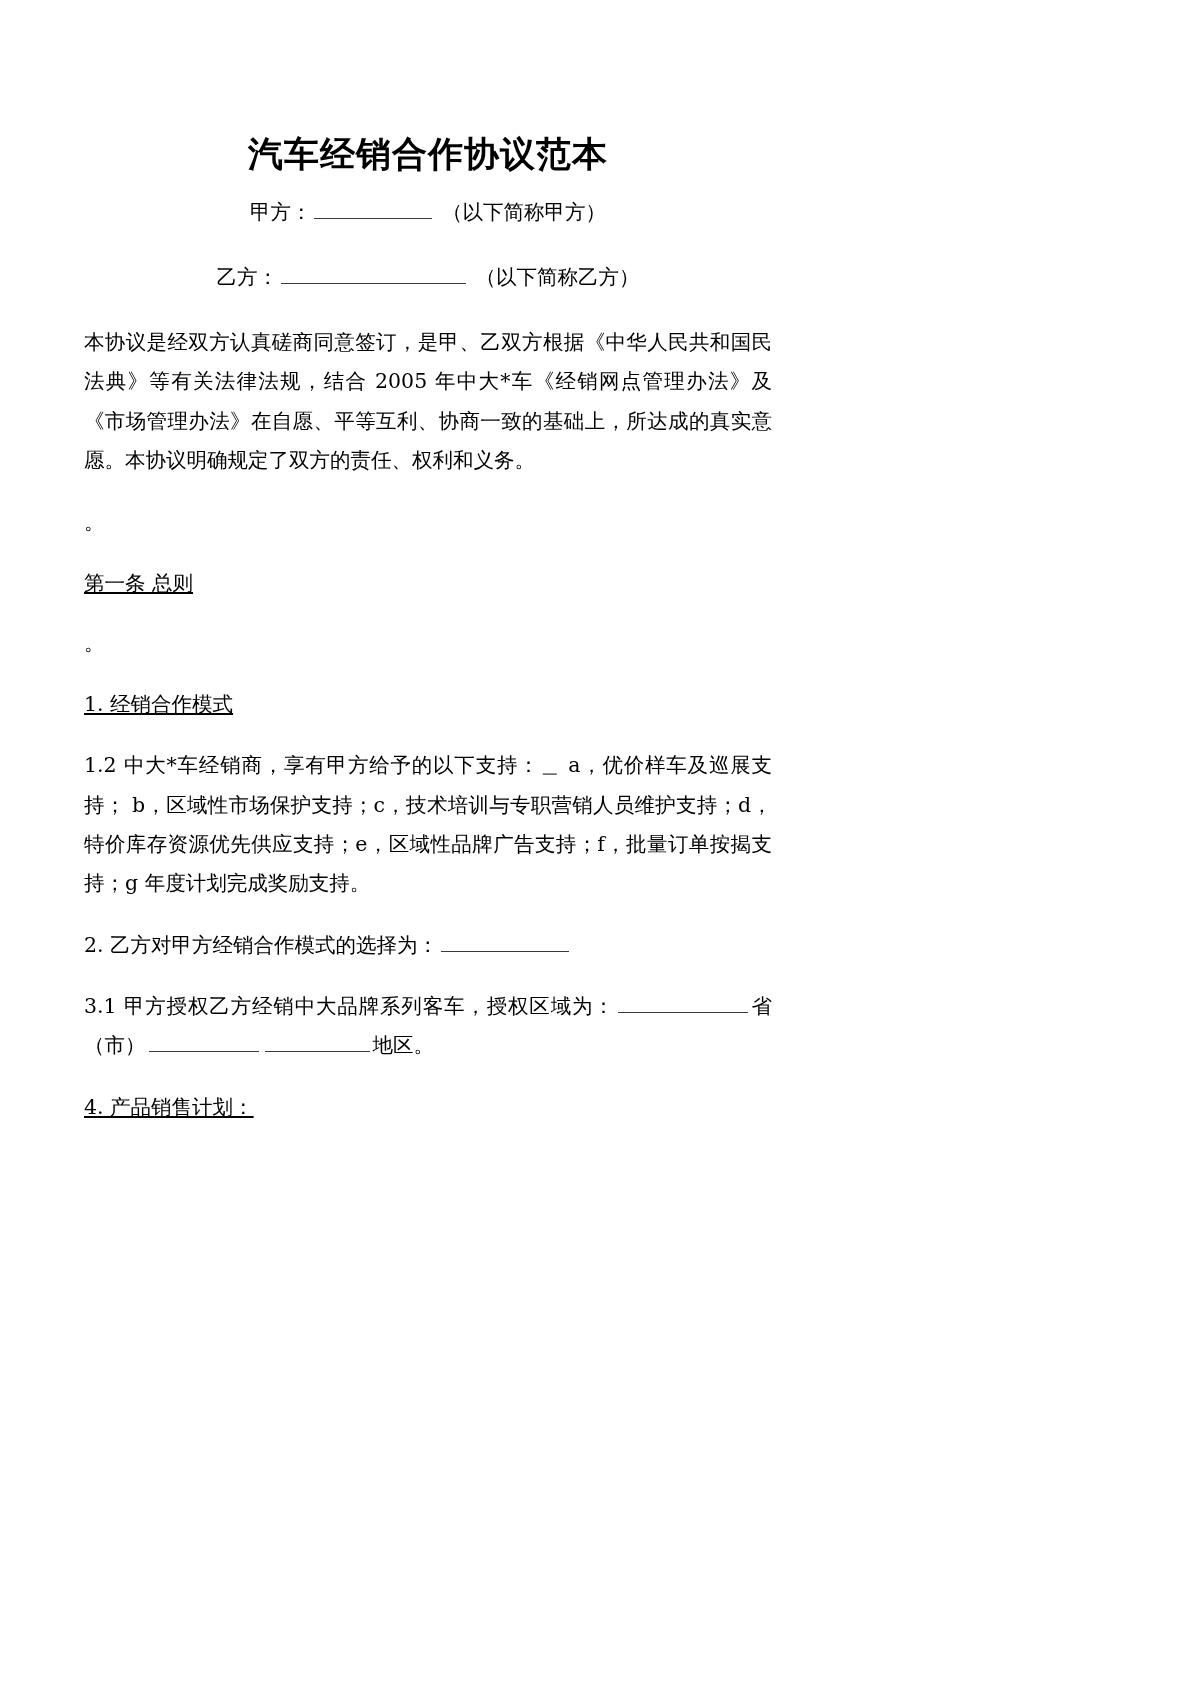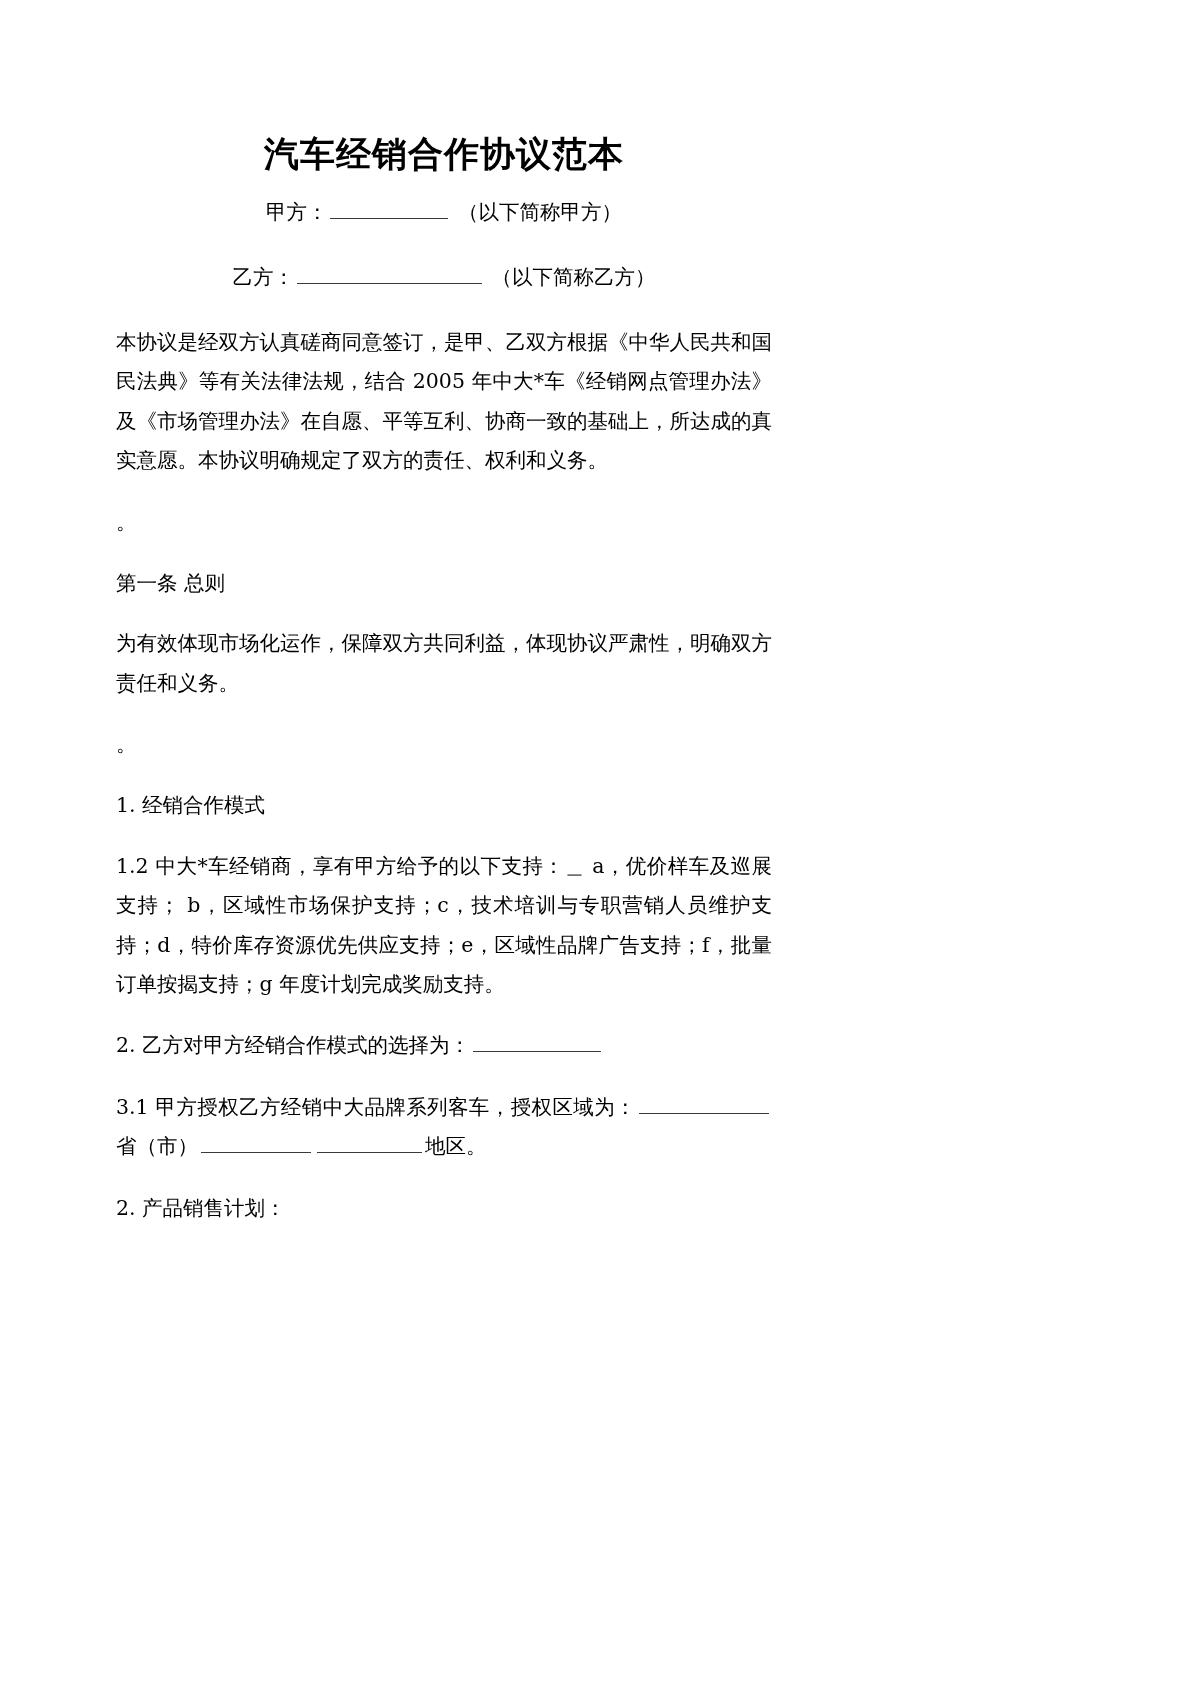--- a/index.html
+++ b/index.html
@@ -13,21 +13,21 @@
     font-family: "DejaVu Serif", "Liberation Serif", serif;
     color: #000000;
     -webkit-font-smoothing: antialiased;
   }
   .page {
     position: relative;
     width: 944px;
     height: 1683px;
     background: #ffffff;
     box-sizing: border-box;
-    padding: 130px 172px 0 116px;
+    padding: 130px 172px 0 84px;
   }
   .doc-title {
     font-size: 35px;
     font-weight: bold;
     text-align: center;
     letter-spacing: 1px;
     margin: 0 0 16px 0;
     line-height: 1.35;
   }
   .para {
@@ -58,20 +58,21 @@
   .b-city { width: 110px; }
   .b-area { width: 105px; }
   .chk {
     font-size: 20.5px;
     padding: 0 1px;
   }
   .sec-head {
     font-size: 20.5px;
     line-height: 1.9;
     margin: 0 0 22px 0;
+    text-decoration: underline;
   }
   .lone {
     font-size: 20.5px;
     line-height: 1.9;
     margin: 0 0 22px 0;
   }
 </style>
 </head>
 <body>
 
@@ -88,35 +89,34 @@
     <span>乙方：</span><span class="blank b-b"></span>
     <span>（以下简称乙方）</span>
   </p>
 
   <p class="para">本协议是经双方认真磋商同意签订，是甲、乙双方根据《中华人民共和国民法典》等有关法律法规，结合 2005 年中大*车《经销网点管理办法》及《市场管理办法》在自愿、平等互利、协商一致的基础上，所达成的真实意愿。本协议明确规定了双方的责任、权利和义务。</p>
 
   <p class="lone">。</p>
 
   <p class="sec-head">第一条 总则</p>
 
-  <p class="para">为有效体现市场化运作，保障双方共同利益，体现协议严肃性，明确双方责任和义务。</p>
 
   <p class="lone">。</p>
 
   <p class="sec-head">1. 经销合作模式</p>
 
 
   <p class="para">1.2 中大*车经销商，享有甲方给予的以下支持：＿ a，优价样车及巡展支持； b，区域性市场保护支持；c，技术培训与专职营销人员维护支持；d，特价库存资源优先供应支持；e，区域性品牌广告支持；f，批量订单按揭支持；g 年度计划完成奖励支持。</p>
 
   <p class="para">
     <span>2. 乙方对甲方经销合作模式的选择为：</span><span class="blank b-mode"></span>
   </p>
 
 
 
   <p class="para">
     <span>3.1 甲方授权乙方经销中大品牌系列客车，授权区域为：</span><span class="blank b-prov"></span><span>省（市）</span><span class="blank b-city"></span><span class="blank b-area"></span><span>地区。</span>
   </p>
 
 
-  <p class="sec-head">2. 产品销售计划：</p>
+  <p class="sec-head">4. 产品销售计划：</p>
 
 </div>
 
 </body></html>

